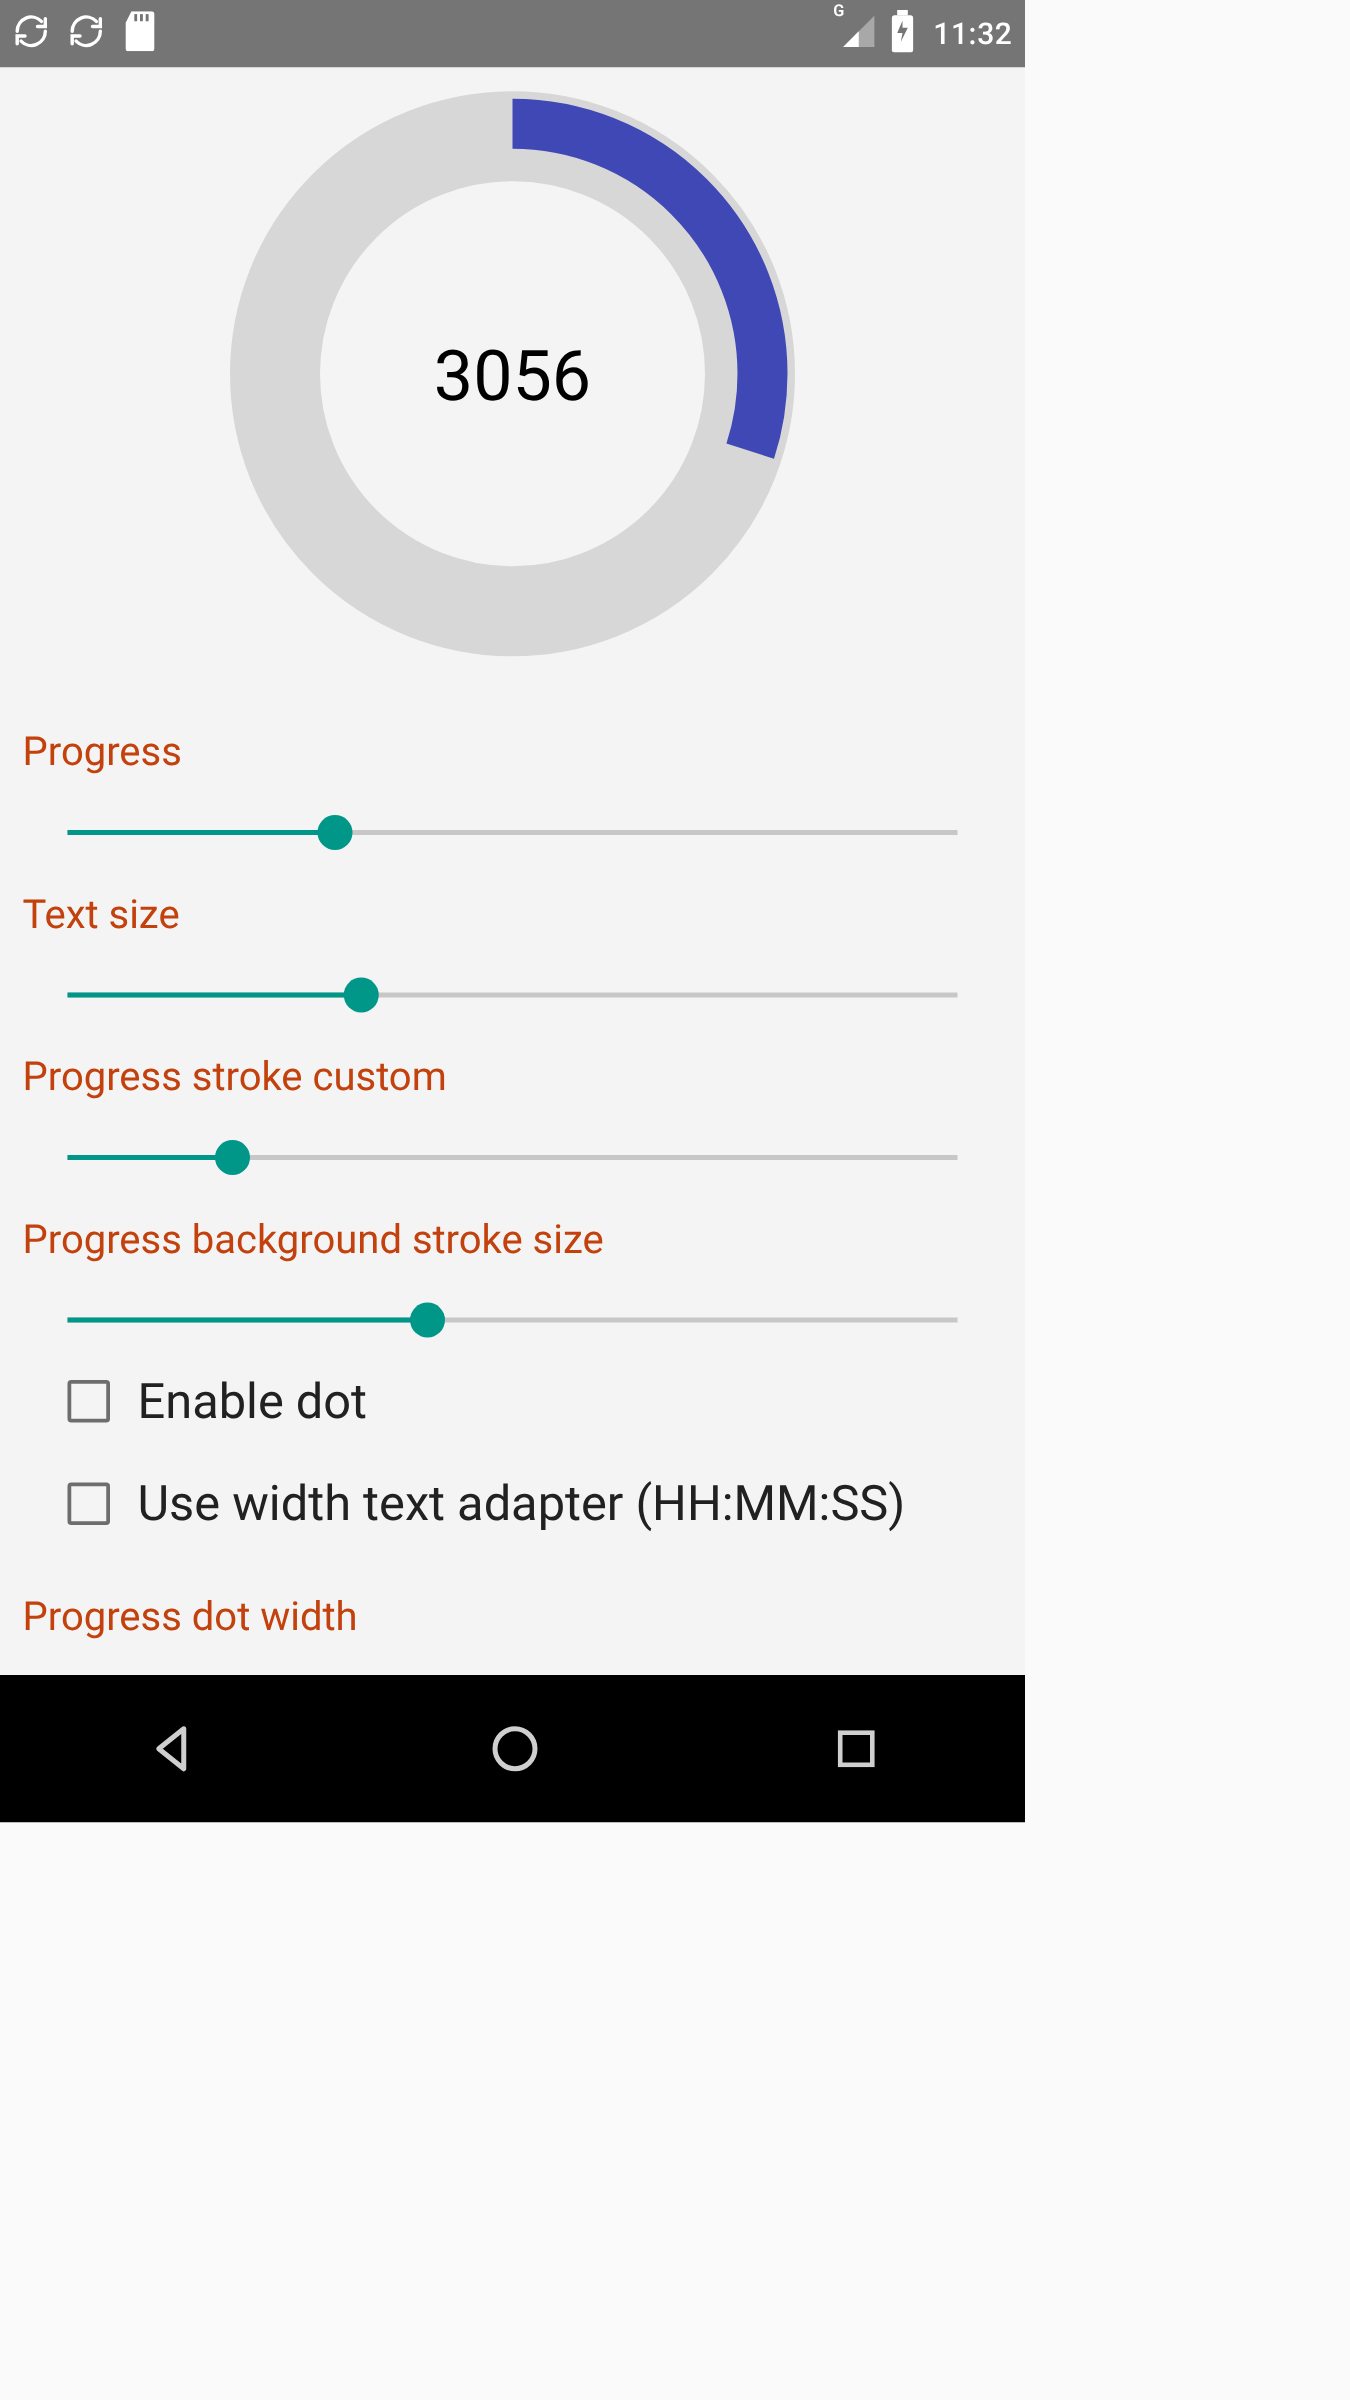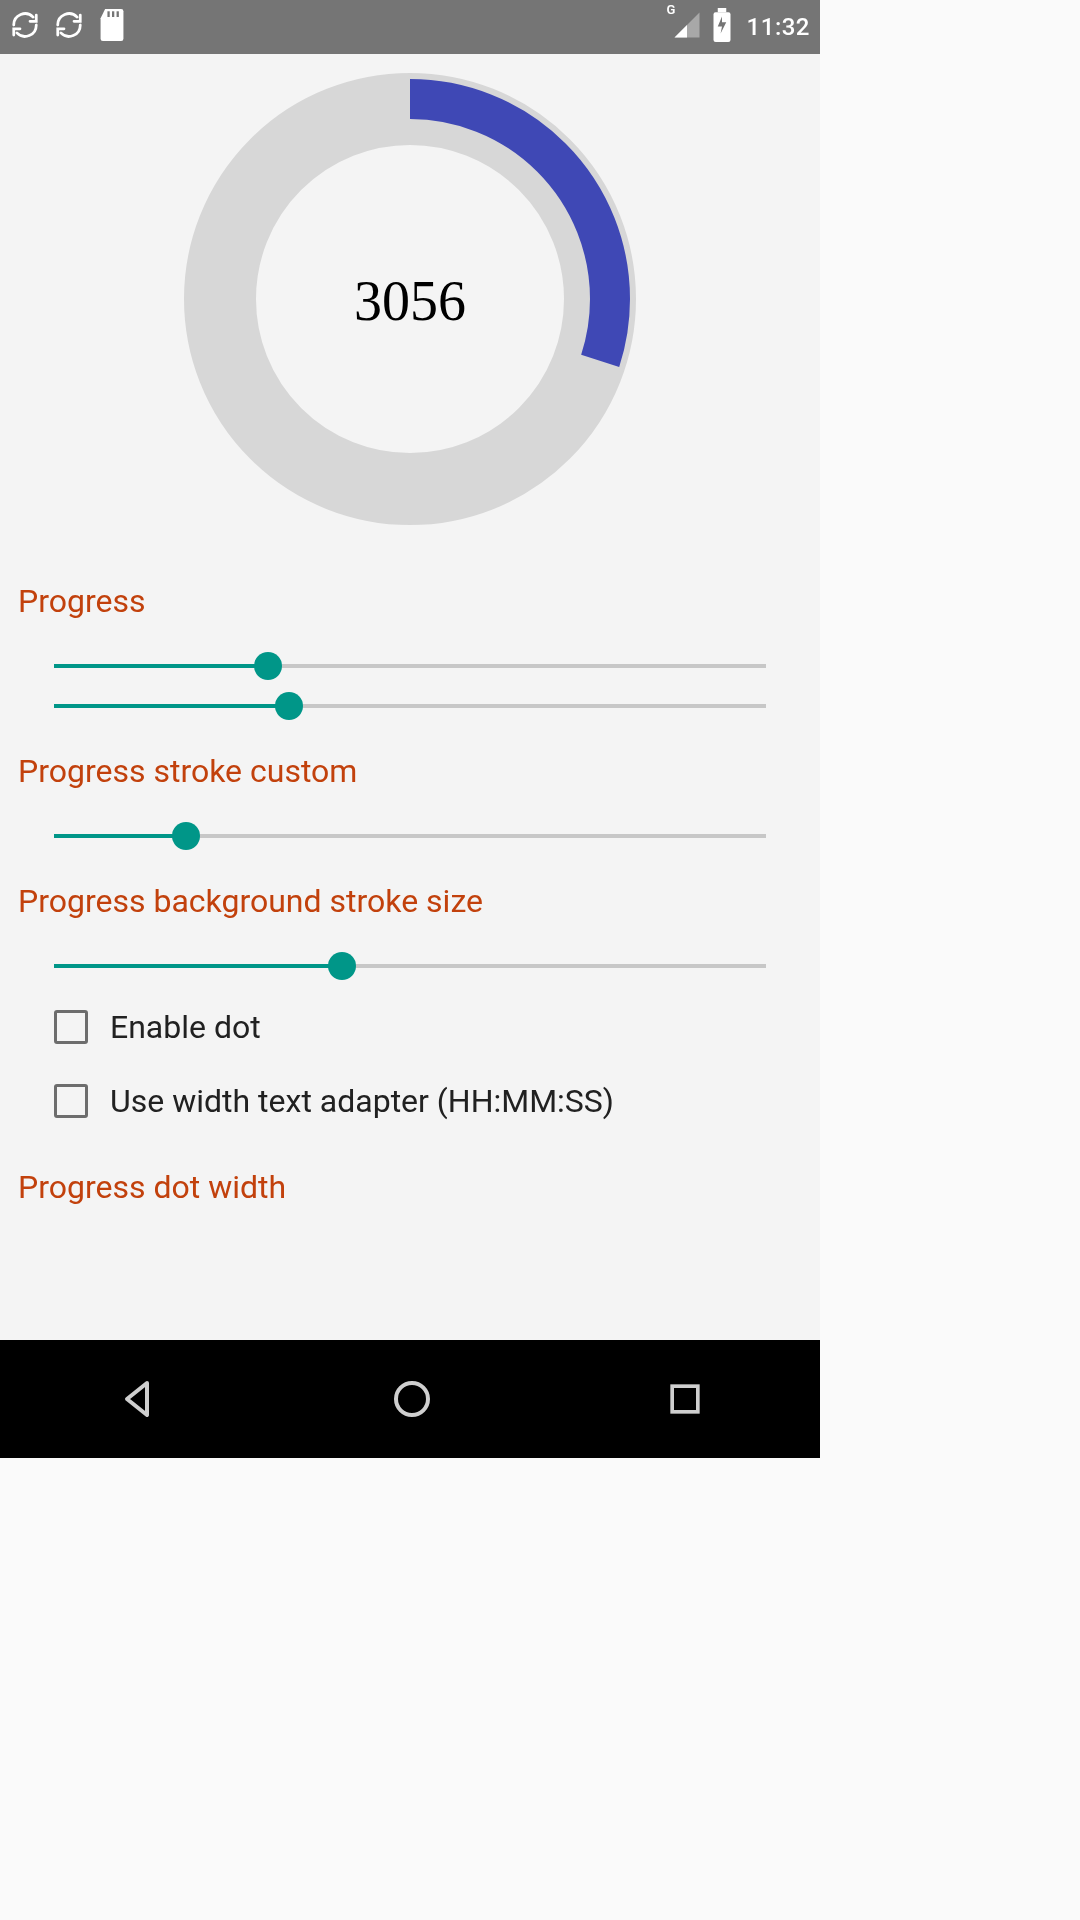--- a/index.html
+++ b/index.html
@@ -15,21 +15,21 @@
     padding: 0 10px;
     color: #fff;
   }
   .status-left { display: flex; gap: 14px; align-items: center; }
   .status-right { margin-left: auto; display: flex; gap: 8px; align-items: center; }
   .status-bar .time { font-size: 24px; font-weight: 500; letter-spacing: 0.5px; margin-left: 6px;}
 
   
   .content { flex: 1 1 auto; overflow: hidden; background: #f4f4f4; padding-top: 18px; }
 
-  .ring-wrap { display: flex; justify-content: center; font-family: Liberation Serif, serif; }
+  .ring-wrap { display: flex; justify-content: center; }
   .ring-center-text {
     font-size: 56px;
     color: #3f3fb9;
     font-weight: 400;
   }
 
   .section { padding: 0 18px; }
   .label {
     color: #c2410c;
     font-size: 32px;
@@ -65,21 +65,21 @@
     background: #009688;
     border-radius: 50%;
     transform: translate(-50%, -50%);
   }
 
   .check-row {
     display: flex;
     align-items: center;
     gap: 22px;
     padding: 18px 36px;
-    font-size: 32px;
+    font-size: 39px;
     color: #212121;
   }
   .checkbox {
     width: 34px; height: 34px;
     border: 3px solid #6d6d6d;
     border-radius: 3px;
   }
 
   
   .nav-bar {
@@ -151,20 +151,21 @@
   </div>
 
   <div class="section">
     <div class="label first">Progress</div>
     <div class="slider">
       <div class="track-bg"></div>
         <div class="track-fg" style="width: 30%;"></div>
         <div class="thumb" style="left: 30%;"></div>
     </div>
 
+    <div class="label">Text size</div>
     <div class="slider">
       <div class="track-bg"></div>
         <div class="track-fg" style="width: 33%;"></div>
         <div class="thumb" style="left: 33%;"></div>
     </div>
 
     <div class="label">Progress stroke custom</div>
     <div class="slider">
       <div class="track-bg"></div>
         <div class="track-fg" style="width: 18.5%;"></div>

